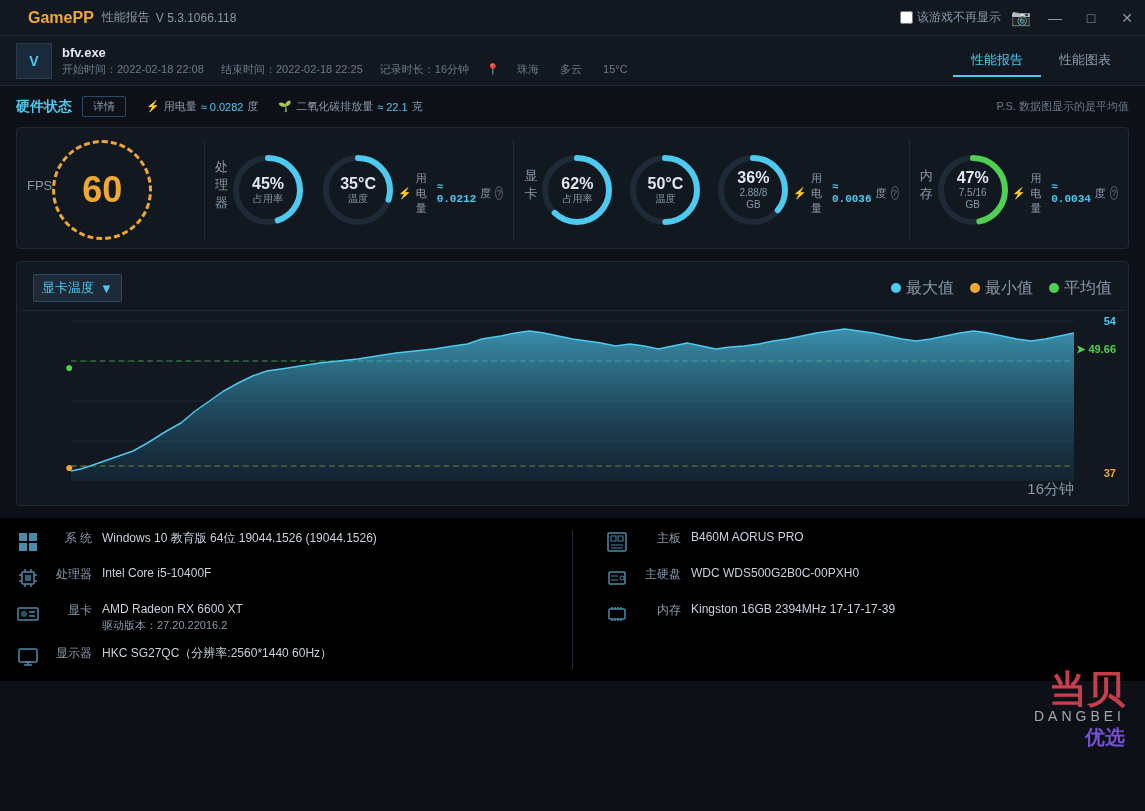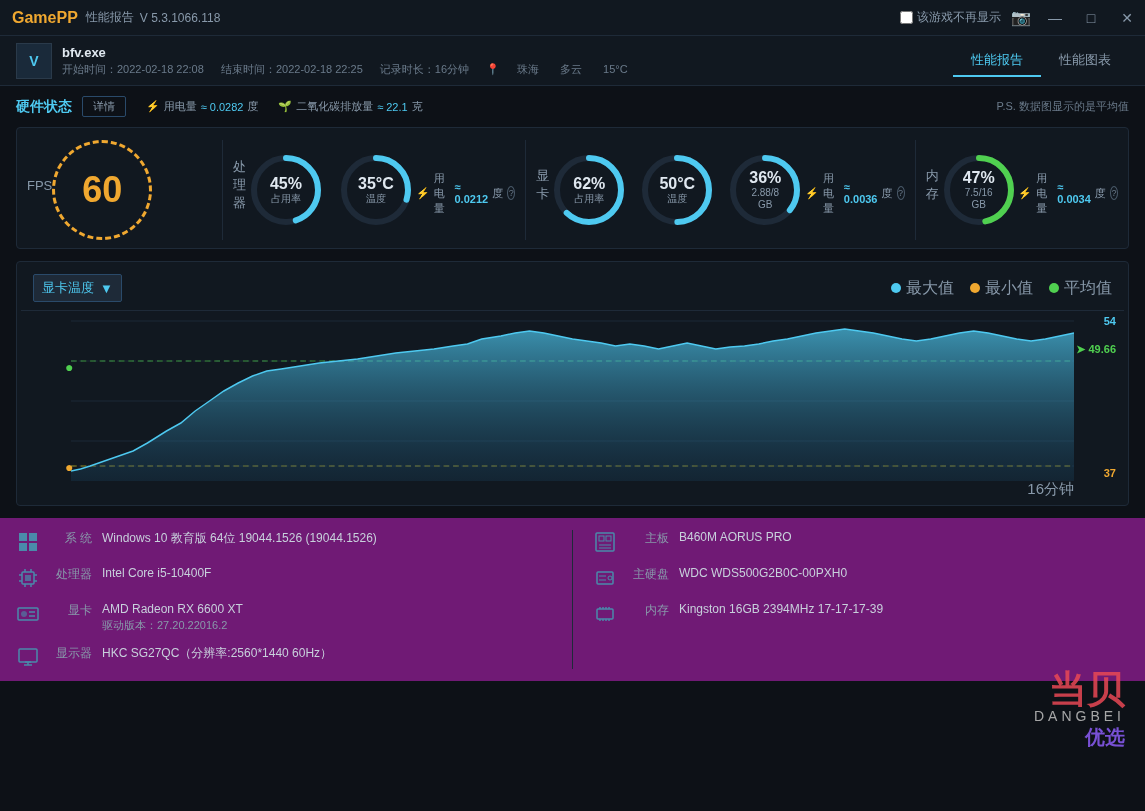--- a/index.html
+++ b/index.html
@@ -11,21 +11,21 @@
       font-family: 'Microsoft YaHei', 'PingFang SC', sans-serif;
       font-size: 12px;
       overflow: hidden;
     }
     
     #titlebar {
       background: #111820;
       height: 36px;
       display: flex;
       align-items: center;
-      padding: 0 12px;
+      padding: 0 28px;
       border-bottom: 1px solid #1e2a38;
       position: relative;
     }
     #titlebar .logo {
       color: #4ec9f0;
       font-weight: bold;
       font-size: 16px;
       margin-right: 8px;
     }
     #titlebar .logo span { color: #f0a830; }
@@ -189,21 +189,21 @@
       position: absolute;
       top: 50%;
       left: 50%;
       transform: translate(-50%, -50%);
       text-align: center;
       line-height: 1.2;
     }
     .gauge-percent { color: #e0e8f0; font-size: 16px; font-weight: bold; }
     .gauge-sub { color: #8899aa; font-size: 10px; }
     .power-row { color: #8899aa; font-size: 11px; margin-top: 6px; display: flex; align-items: center; gap: 4px; }
-    .power-val { color: #4ec9f0; font-weight: bold; }
+    .power-val { color: #4ec9f0; font-weight: bold; font-family: Liberation Mono, monospace; }
     .power-unit { color: #8899aa; }
     .help-icon {
       width: 14px; height: 14px;
       border: 1px solid #4a5a6a;
       border-radius: 50%;
       display: inline-flex;
       align-items: center;
       justify-content: center;
       font-size: 9px;
       color: #6a7a8a;
@@ -268,23 +268,23 @@
       position: absolute;
       bottom: 2px;
       right: 50px;
       font-size: 15px;
       color: #8899aa;
     }
 
     
     #sys-info {
       display: flex;
-      gap: 0;
+      gap: 12px;
       padding: 12px 16px;
-      background: #701a75;
+      background: #000000;
       margin-top: 2px;
     }
     .sys-col { flex: 1; display: flex; flex-direction: column; gap: 12px; }
     .sys-row { display: flex; align-items: flex-start; gap: 10px; }
     .sys-icon {
       width: 24px; height: 24px;
       display: flex; align-items: center; justify-content: center;
       color: #4a8aaa;
       font-size: 16px;
       flex-shrink: 0;

